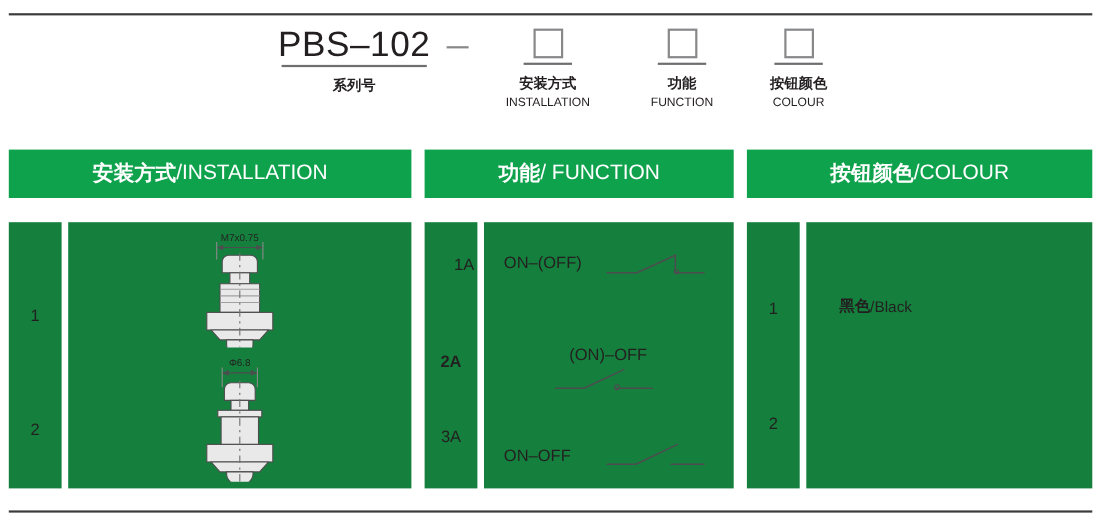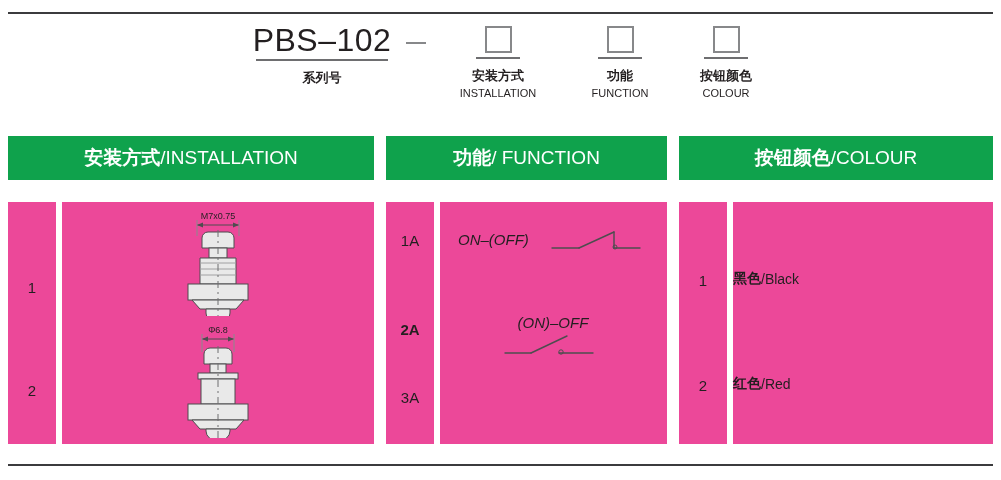--- a/index.html
+++ b/index.html
@@ -105,29 +105,29 @@
   .ghead .en { font-weight: normal; }
   .ghead-install  { left: 8px;   width: 366px; }
   .ghead-function { left: 386px; width: 281px; }
   .ghead-colour   { left: 679px; width: 314px; }
 
   
   .panel {
     position: absolute;
     top: 202px;
     height: 242px;
-    background: #ec4899;
+    background: #15803d;
   }
   .idx-col  { width: 48px; }
   .body-col { }
 
   .idx-install   { left: 8px; }
   .body-install  { left: 62px; width: 312px; }
   .idx-function  { left: 386px; }
-  .body-function { left: 440px; width: 227px; font-style: italic; }
+  .body-function { left: 440px; width: 227px; }
   .idx-colour    { left: 679px; }
   .body-colour   { left: 733px; width: 260px; }
 
   .idx-label {
     position: absolute;
     width: 100%;
     text-align: center;
     font-size: 15px;
     color: #231f20;
   }
@@ -155,20 +155,21 @@
   }
 
   
   .col-row {
     position: absolute;
     left: 0;
     width: 100%;
     display: flex;
     align-items: center;
     font-size: 14px;
+    padding-left: 30px;
     box-sizing: border-box;
     white-space: nowrap;
     color: #231f20;
   }
   .col-row .cn { font-weight: bold; }
 
   
   .drawing {
     position: absolute;
     left: 50%;
@@ -297,21 +298,21 @@
 
         <line x1="60" y1="26" x2="60" y2="118" stroke="#6f6f71" stroke-dasharray="7,4,2,4" fill="none"></line>
       </g>
       <text class="dim-text" x="60" y="13" text-anchor="middle">Φ6.8</text>
     </svg>
   </div>
 
 </div>
 
 <div class="panel idx-col idx-function">
-  <div class="idx-label" style="top:30px;">1A</div>
+  <div class="idx-label" style="top:30px;padding-left:12px;">1A</div>
   <div class="idx-label" style="top:119px;font-weight:bold;">2A</div>
   <div class="idx-label" style="top:187px;">3A</div>
 </div>
 
 <div class="panel body-col body-function">
 
   <div class="fn-row" style="top:23px;">
     <div class="fn-label">ON–(OFF)</div>
     <div class="fn-symbol">
       <svg width="105" height="28" viewBox="0 0 105 28">
@@ -333,32 +334,40 @@
         <g stroke="#4d4d4f" stroke-width="1.4" fill="none" stroke-linecap="round">
           <line x1="4" y1="22" x2="30" y2="22"></line>
           <line x1="30" y1="22" x2="66" y2="5"></line>
           <line x1="58" y1="22" x2="92" y2="22"></line>
         </g>
         <circle cx="60" cy="21" r="2.2" fill="none" stroke="#4d4d4f" stroke-width="1"></circle>
       </svg>
     </div>
   </div>
 
+  <div class="fn-row" style="top:198px;">
+    <div class="fn-label">ON–OFF</div>
+    <div class="fn-symbol">
+      <svg width="105" height="28" viewBox="0 0 105 28">
+        <g stroke="#4d4d4f" stroke-width="1.4" fill="none" stroke-linecap="round">
+          <line x1="4" y1="22" x2="30" y2="22"></line>
+          <line x1="30" y1="22" x2="68" y2="4"></line>
+          <line x1="62" y1="22" x2="92" y2="22"></line>
+        </g>
+      </svg>
+    </div>
+  </div>
 
 </div>
 
 <div class="panel idx-col idx-colour">
   <div class="idx-label" style="top:70px;">1</div>
   <div class="idx-label" style="top:175px;">2</div>
 </div>
 
 <div class="panel body-col body-colour">
   <div class="col-row" style="top:68px;">
     <span class="cn">黑色</span>
     <span>/Black</span>
   </div>
-  <div class="col-row" style="top:173px;">
-    <span class="cn">红色</span>
-    <span>/Red</span>
-  </div>
 </div>
 
 <div class="rule bottom"></div>
 
 </body></html>

